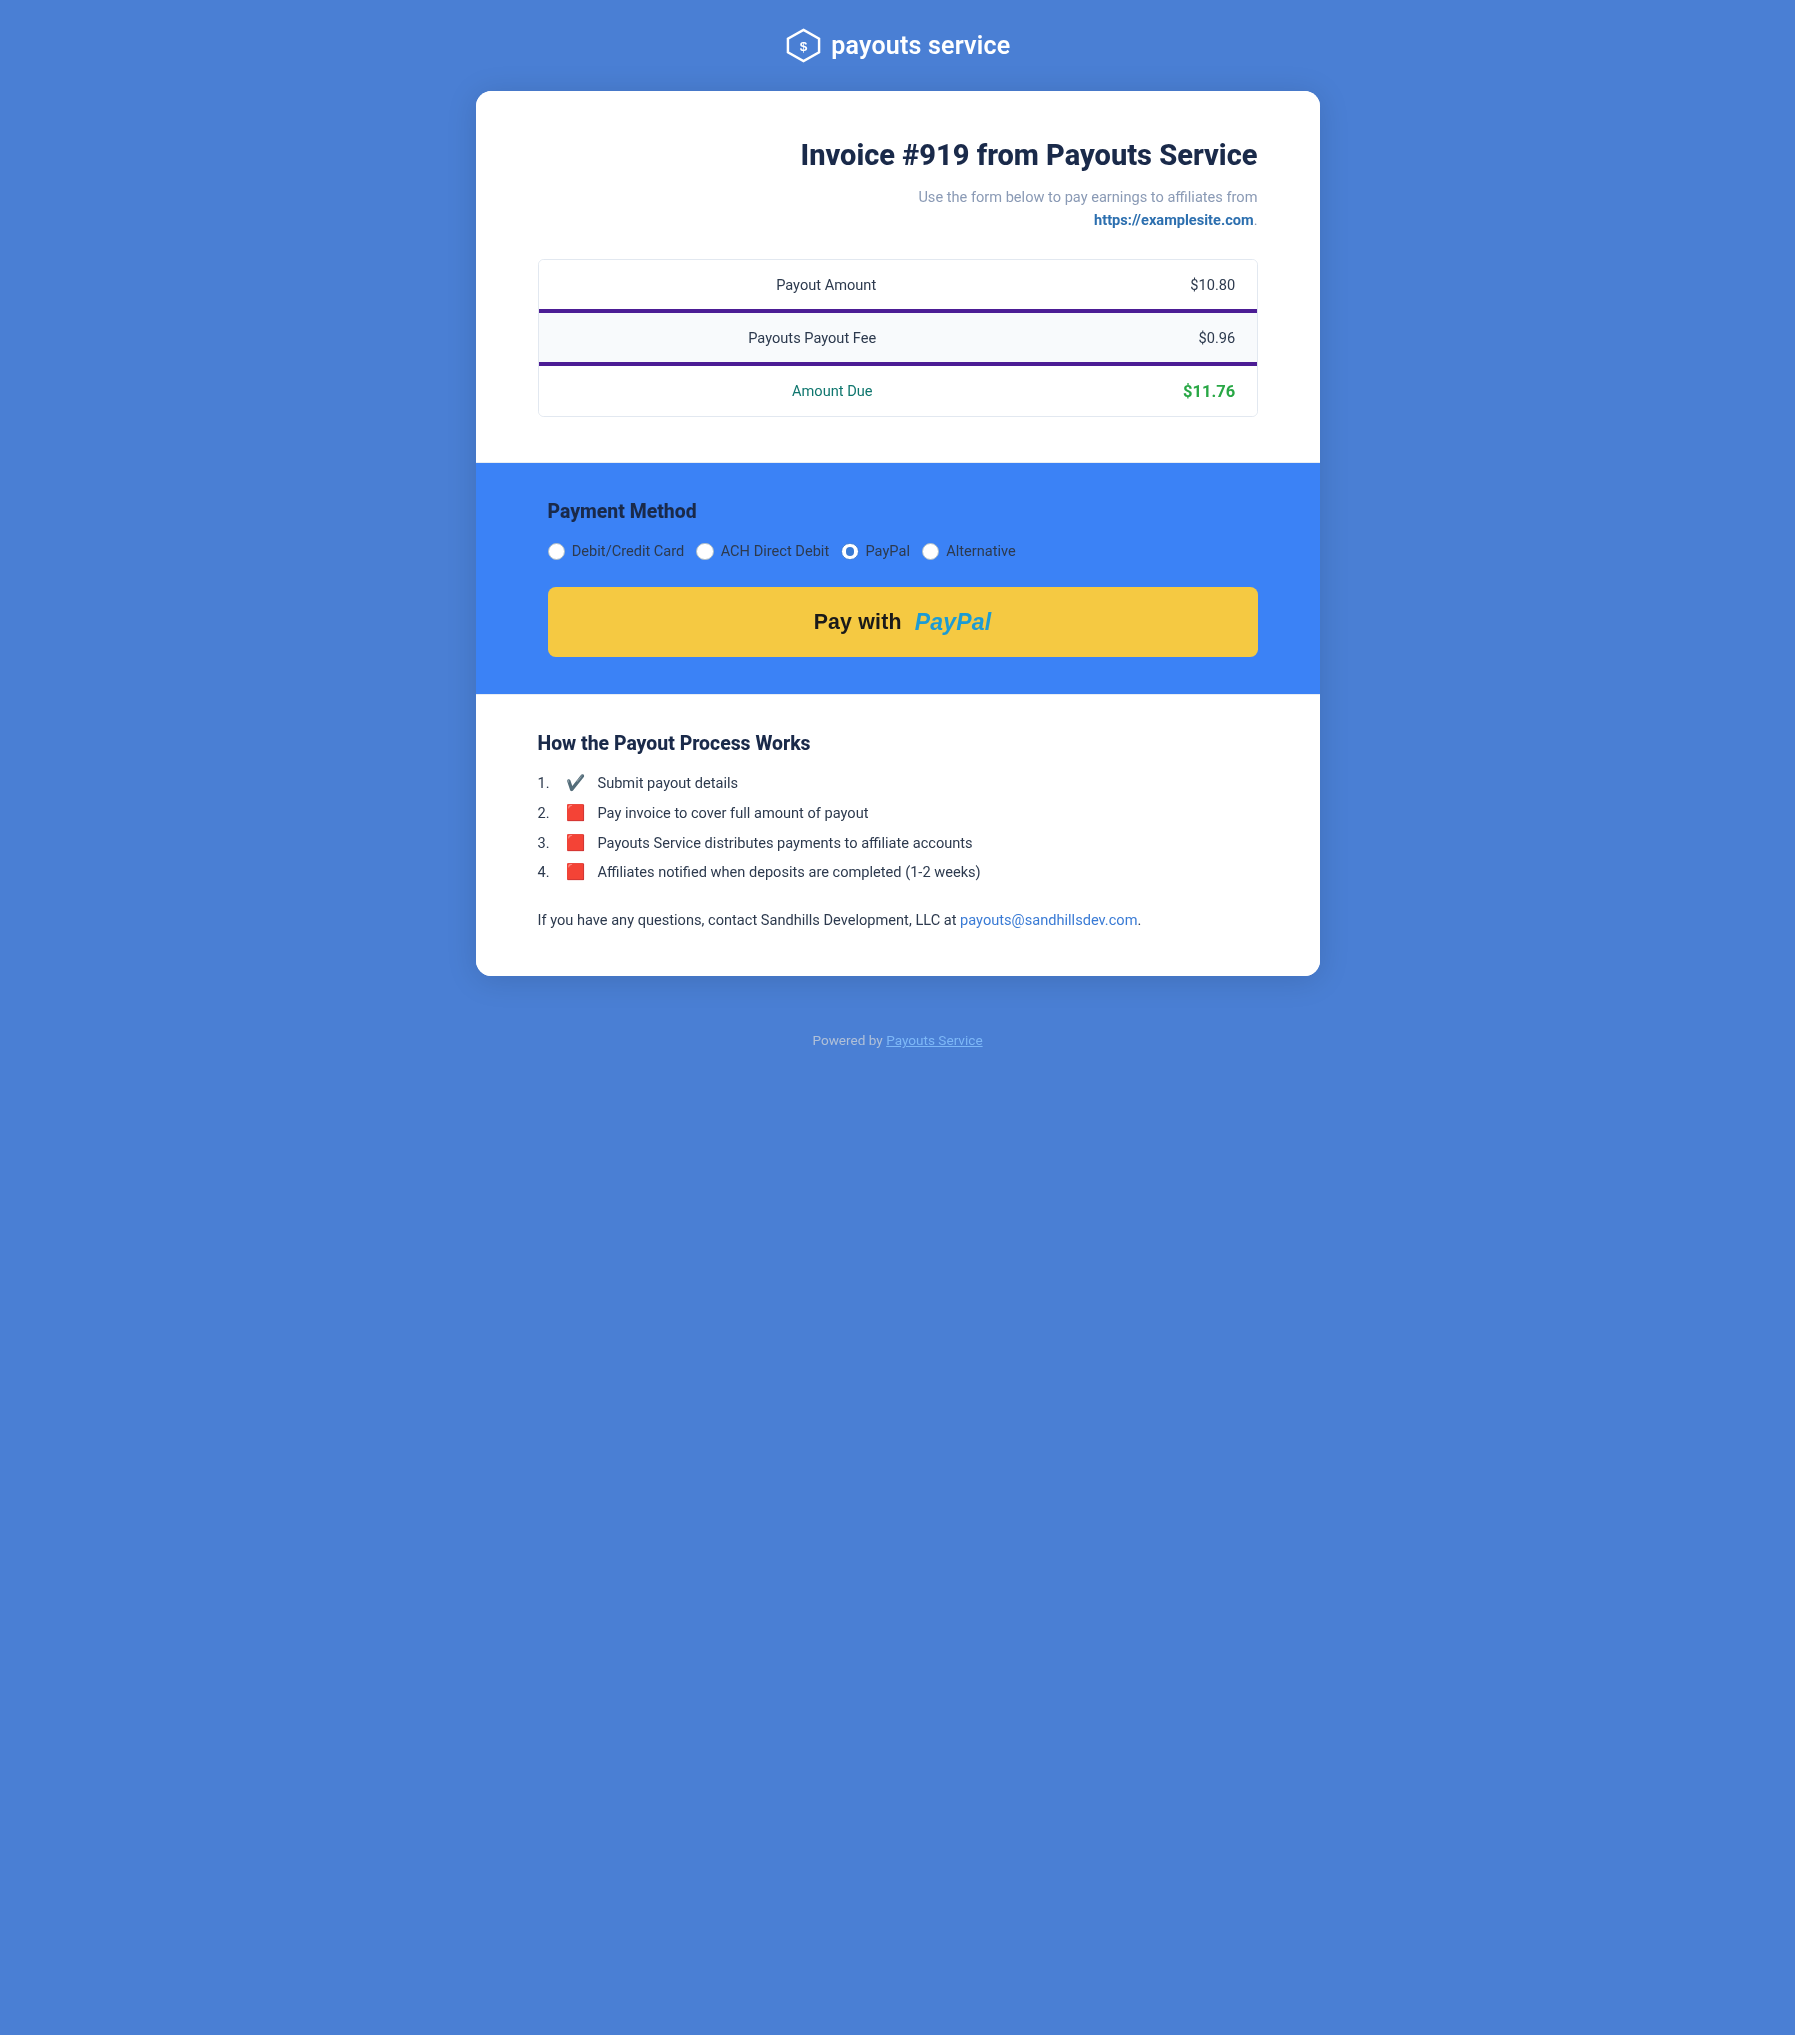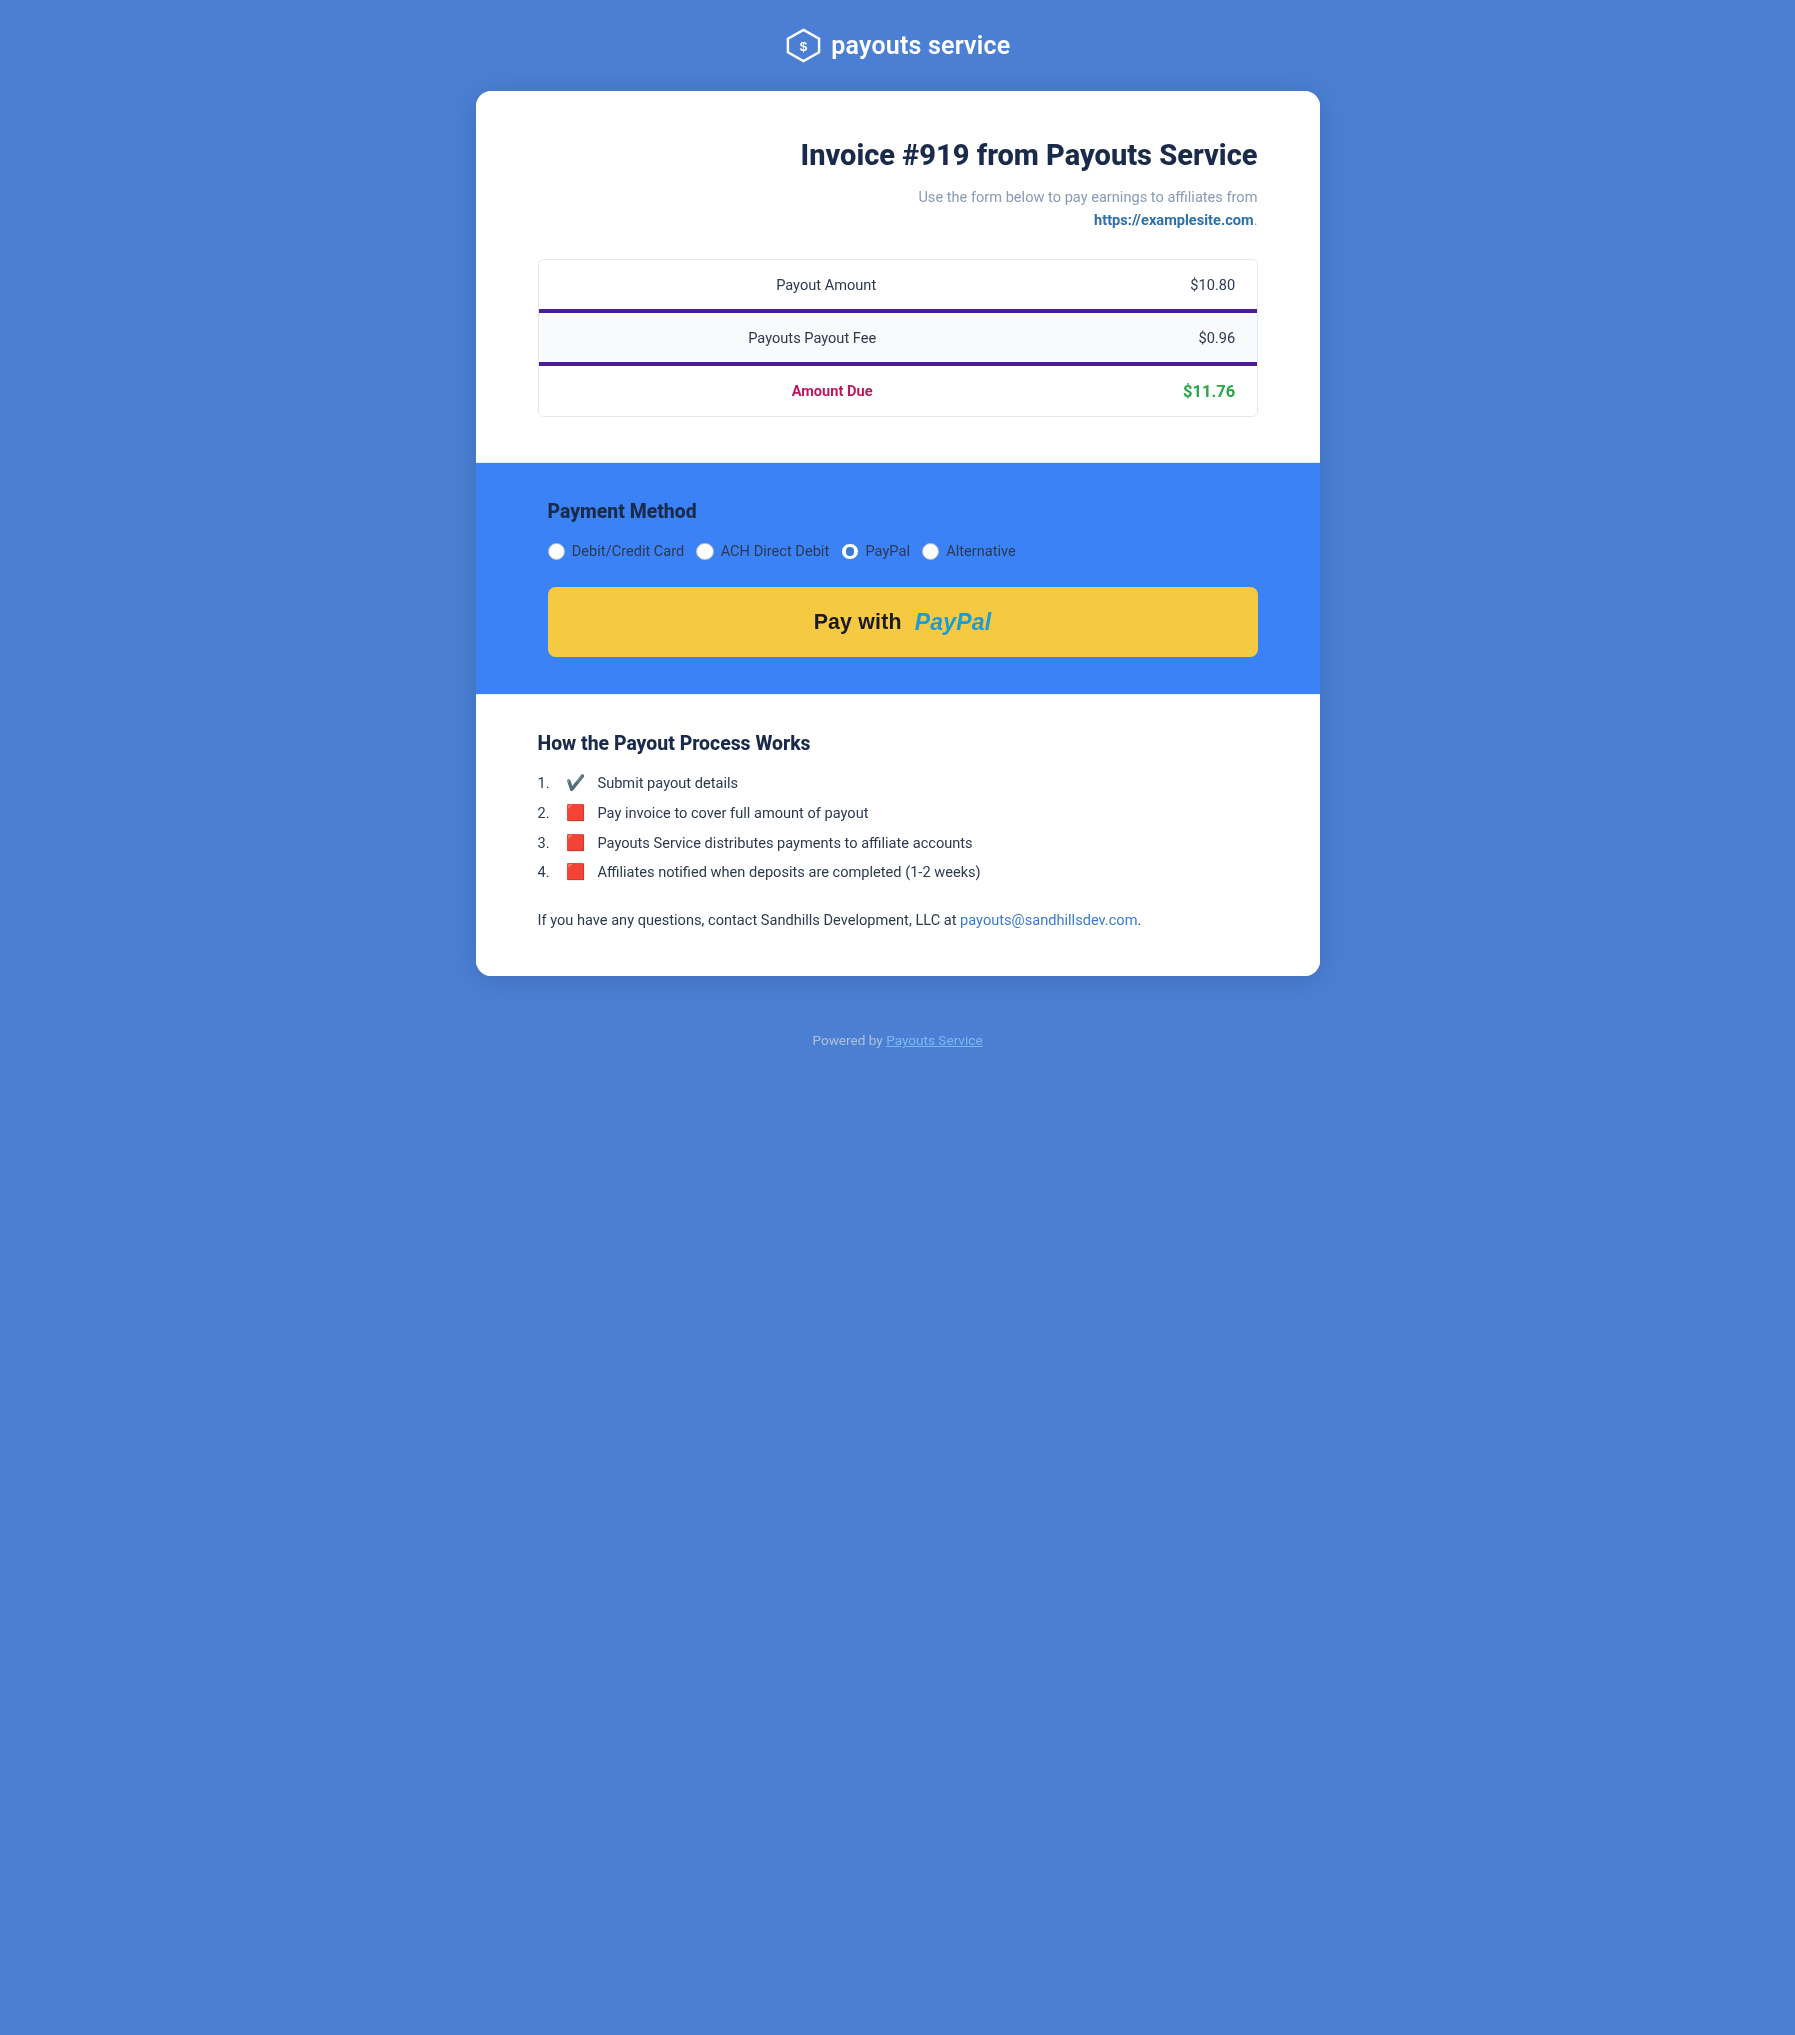--- a/index.html
+++ b/index.html
@@ -103,22 +103,22 @@
       font-size: 14.6px;
       color: #2d3a4e;
       flex: 1;
     }
 
     .invoice-table-cell.label {
       color: #2d3a4e;
     }
 
     .invoice-table-cell.label-bold {
-      font-weight: 700;
-      color: #be185d;
+      font-weight: 400;
+      color: #0f766e;
       padding-left: 14px;
     }
 
     .invoice-table-cell.value {
       color: #2d3a4e;
       font-size: 14.6px;
     }
 
     .invoice-table-cell.value-green {
       color: #28a745;

